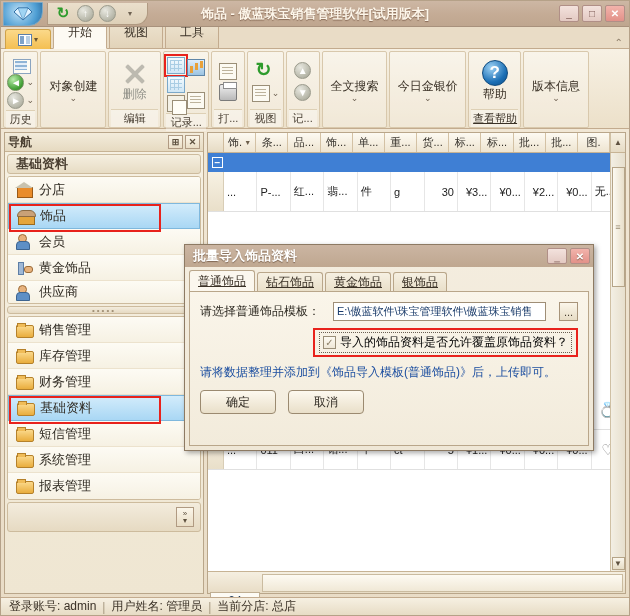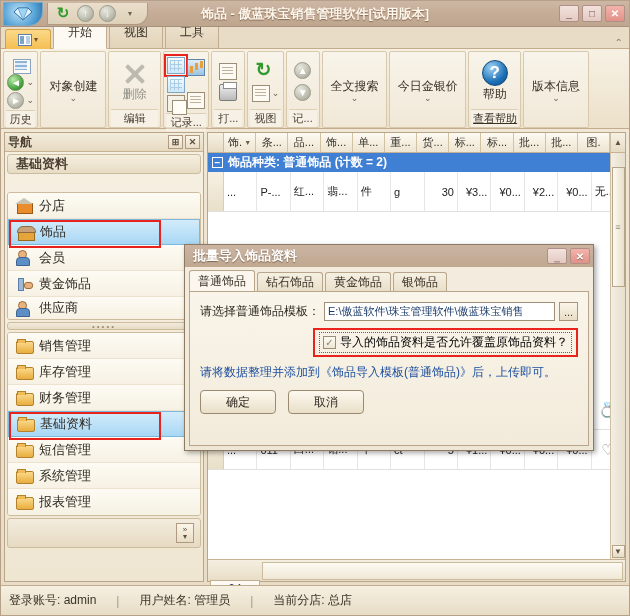--- a/index.html
+++ b/index.html
@@ -158,21 +158,21 @@
   .nav-header-btns { margin-left:auto; display:flex; gap:2px;}
   .nh-btn { width:15px;height:14px;border:1px solid #b09a82;background:linear-gradient(#fbf6ea,#e9ddc5);
      display:flex;align-items:center;justify-content:center;font-size:9px;color:#5e513f;cursor:pointer;}
   .nav-scroll { flex:1; overflow:hidden; padding:2px; display:flex;flex-direction:column; gap:2px;}
   .nav-group-title {
     height:20px; display:flex; align-items:center; padding-left:8px;
     background: linear-gradient(#f5efe0,#e7dcc4);
     border:1px solid #cdbb9d; border-radius:3px;
     font-size:13px;font-weight:bold;color:#4a3f31;
   }
-  .nav-list { border:1px solid #cdbb9d; border-radius:3px; background:#fdfaf2; overflow:hidden;margin-top:16px;}
+  .nav-list { border:1px solid #cdbb9d; border-radius:3px; background:#fdfaf2; overflow:hidden;}
   .nav-item {
     height:26px; display:flex;align-items:center;gap:6px;padding-left:8px;
     border-bottom:1px solid #ece2cd; font-size:13px;color:#2f2a22; cursor:pointer;
     background: linear-gradient(#fdfbf4,#f6f1e3);
   }
   .nav-item:last-child{border-bottom:none;}
   .nav-item.selected { background: linear-gradient(#d3ecfb,#a9d7f4); border:1px solid #7fb8dd;}
   .nav-item.selected.marked { position:relative; }
   .nav-item.selected.marked:before{
     content:""; position:absolute; left:0; top:0; width:148px; height:100%;
@@ -237,21 +237,21 @@
      display:flex;align-items:center;justify-content:center;font-size:8px;color:#5e513f;cursor:pointer;margin:1px;}
   .vs-thumb{ width:13px; height:120px; margin:14px 0 auto 0; border:1px solid #b5a488;
      background:linear-gradient(to right,#fdfaf2,#e8dfca); display:flex;align-items:center;justify-content:center;color:#9b8d74;font-size:9px;}
   .grid-foot{ height:22px; display:flex; align-items:center; gap:2px; padding:1px 2px;
      background:linear-gradient(#f5efe1,#e8dcc5); border-top:1px solid #c7b394;}
   .foot-box{ height:18px; min-width:50px; border:1px solid #bfae92; background:#fdfbf4;
      display:flex;align-items:center;justify-content:center; font-size:12px;color:#26405e;margin-top:37px;}
   .foot-fill{ flex:1; height:18px; border:1px solid #cabb9f; background:linear-gradient(#fdfaf2,#f0e8d6);}
 
   
-  .statusbar{ height:30px; display:flex;align-items:center; padding:0 8px; gap:20px;
+  .statusbar{ height:18px; display:flex;align-items:center; padding:0 8px; gap:6px;
      background:linear-gradient(#f6f0e2,#e7dcc5); border-top:1px solid #c3ab8e; font-size:12px; color:#3b3227;}
   .sb-sep{color:#a79madd; color:#a79a82;}
 
   
   .dialog{
     position:absolute; left:183px; top:243px; width:410px; height:207px;
     background: linear-gradient(#f4eddf,#efe7d6);
     border:1px solid #8d7a63; box-shadow: 2px 2px 5px rgba(0,0,0,.35);
     display:flex;flex-direction:column;
   }
@@ -262,25 +262,25 @@
     text-shadow:0 1px 1px rgba(110,85,65,.8);
   }
   .dlg-btns{ margin-left:auto; display:flex; gap:3px;}
   .dlg-btn{ width:20px;height:16px; border:1px solid #b08f87;border-radius:2px;
      background:linear-gradient(#f3e2dd,#e3c9c2); display:flex;align-items:center;justify-content:center;
      font-size:10px;color:#7d5b55; cursor:pointer;}
   .dlg-btn.close{ background:linear-gradient(#f2b3ab,#e29189); color:#fff;font-weight:bold;}
   .dlg-tabs{ height:21px; display:flex;align-items:flex-end; gap:2px; padding-left:4px; margin-top:3px;}
   .dlg-tab{ height:19px; padding:0 8px; border:1px solid #b9a68a; border-bottom:none;
      border-radius:3px 3px 0 0; background:linear-gradient(#f6f0e2,#e9dfc9);
-     display:flex;align-items:center; font-size:12px;color:#3b3227; cursor:pointer;}
+     display:flex;align-items:center; font-size:12px;color:#3b3227; cursor:pointer;text-decoration:underline;}
   .dlg-tab.active{ background:#fbf7ee; height:21px; font-weight:normal;}
   .dlg-body{ flex:1; border:1px solid #b9a68a; margin:0 4px 4px 4px; border-top:1px solid #b9a68a;
      background:linear-gradient(#faf5ea,#f2ebdb); padding:10px 10px 6px 10px; display:flex;flex-direction:column; gap:7px;}
-  .row-file{ display:flex;align-items:center; gap:4px; font-size:12px;color:#2e2a22;}
+  .row-file{ display:flex;align-items:center; gap:13px; font-size:12px;color:#2e2a22;}
   .file-input{ flex:1; height:19px; border:1px solid #9f8e76; background:#fff;
      display:flex;align-items:center; padding:0 3px; font-size:11px; color:#1b3c6b; overflow:hidden;white-space:nowrap;}
   .browse-btn{ width:19px;height:19px;border:1px solid #a89madd; border:1px solid #a8947a;
      background:linear-gradient(#fbf6ea,#e7dcc5); display:flex;align-items:center;justify-content:center;
      font-size:11px;color:#4a4034; cursor:pointer;}
   .row-check{ display:flex; justify-content:flex-end; }
   .check-wrap{ display:flex;align-items:center;gap:4px; padding:2px 4px;
      border:2px solid #e8221c; }
   .check-inner{ display:flex;align-items:center;gap:4px; border:1px dotted #6b6052; padding:1px 3px;}
   .cbox{ width:13px;height:13px;border:1px solid #9a8e77;background:linear-gradient(#fdfaf2,#efe7d6);
@@ -548,21 +548,20 @@
         <div class="gh-cell">标...</div>
         <div class="gh-cell">批...</div>
         <div class="gh-cell">批...</div>
         <div class="gh-cell">图.</div>
         <div style="width:15px;background:linear-gradient(#f7f1e3,#e6dbc4);border-left:1px solid #cfc0a4;display:flex;align-items:center;justify-content:center;font-size:8px;color:#5e513f;">▲</div>
       </div>
 
       <div class="grid-body">
         <div class="grouprow">
           <span class="expander">−</span>
-          <span>饰品种类: 普通饰品 (计数 = 2)</span>
         </div>
 
         <div class="grid-row">
           <div class="gr-ind"></div>
           <div class="gr-cell">...</div>
           <div class="gr-cell">P-...</div>
           <div class="gr-cell">红...</div>
           <div class="gr-cell">翡...</div>
           <div class="gr-cell">件</div>
           <div class="gr-cell">g</div>

